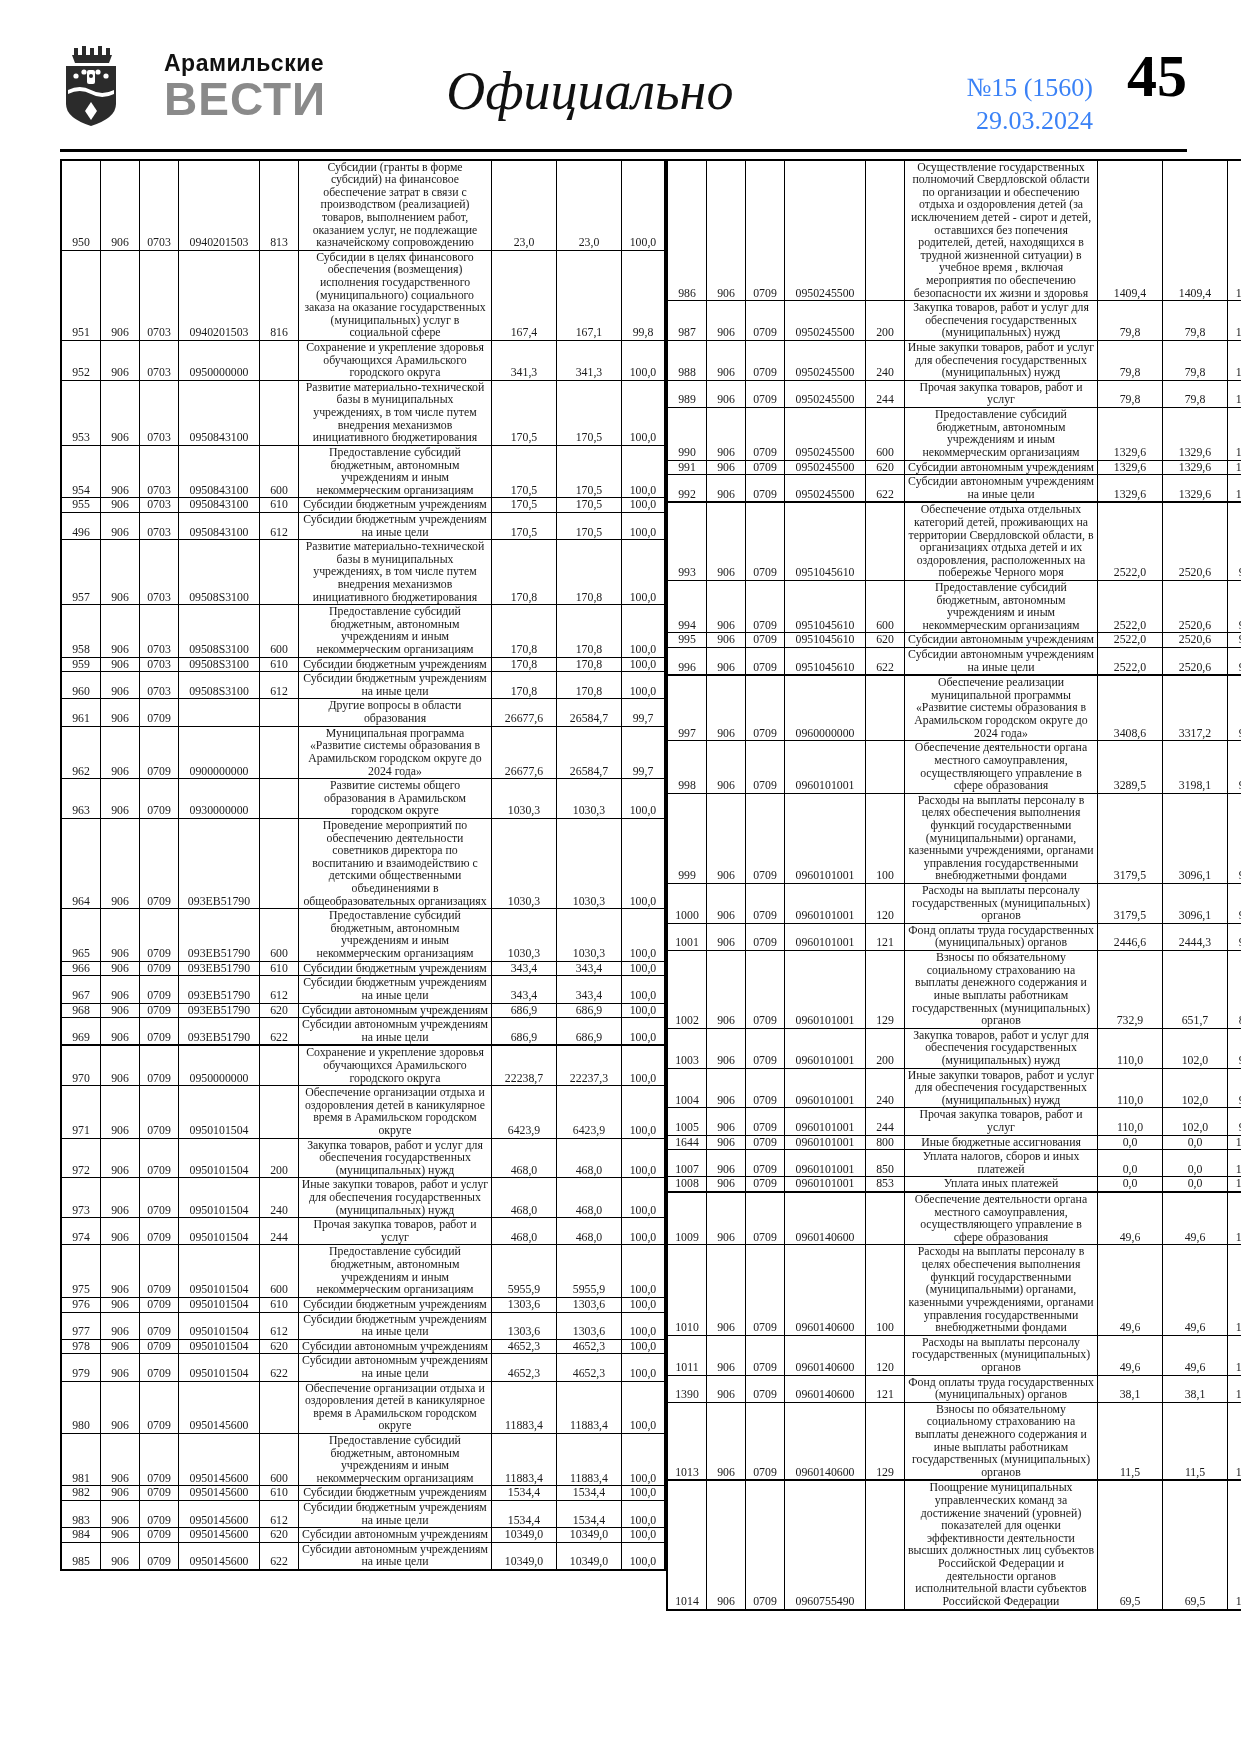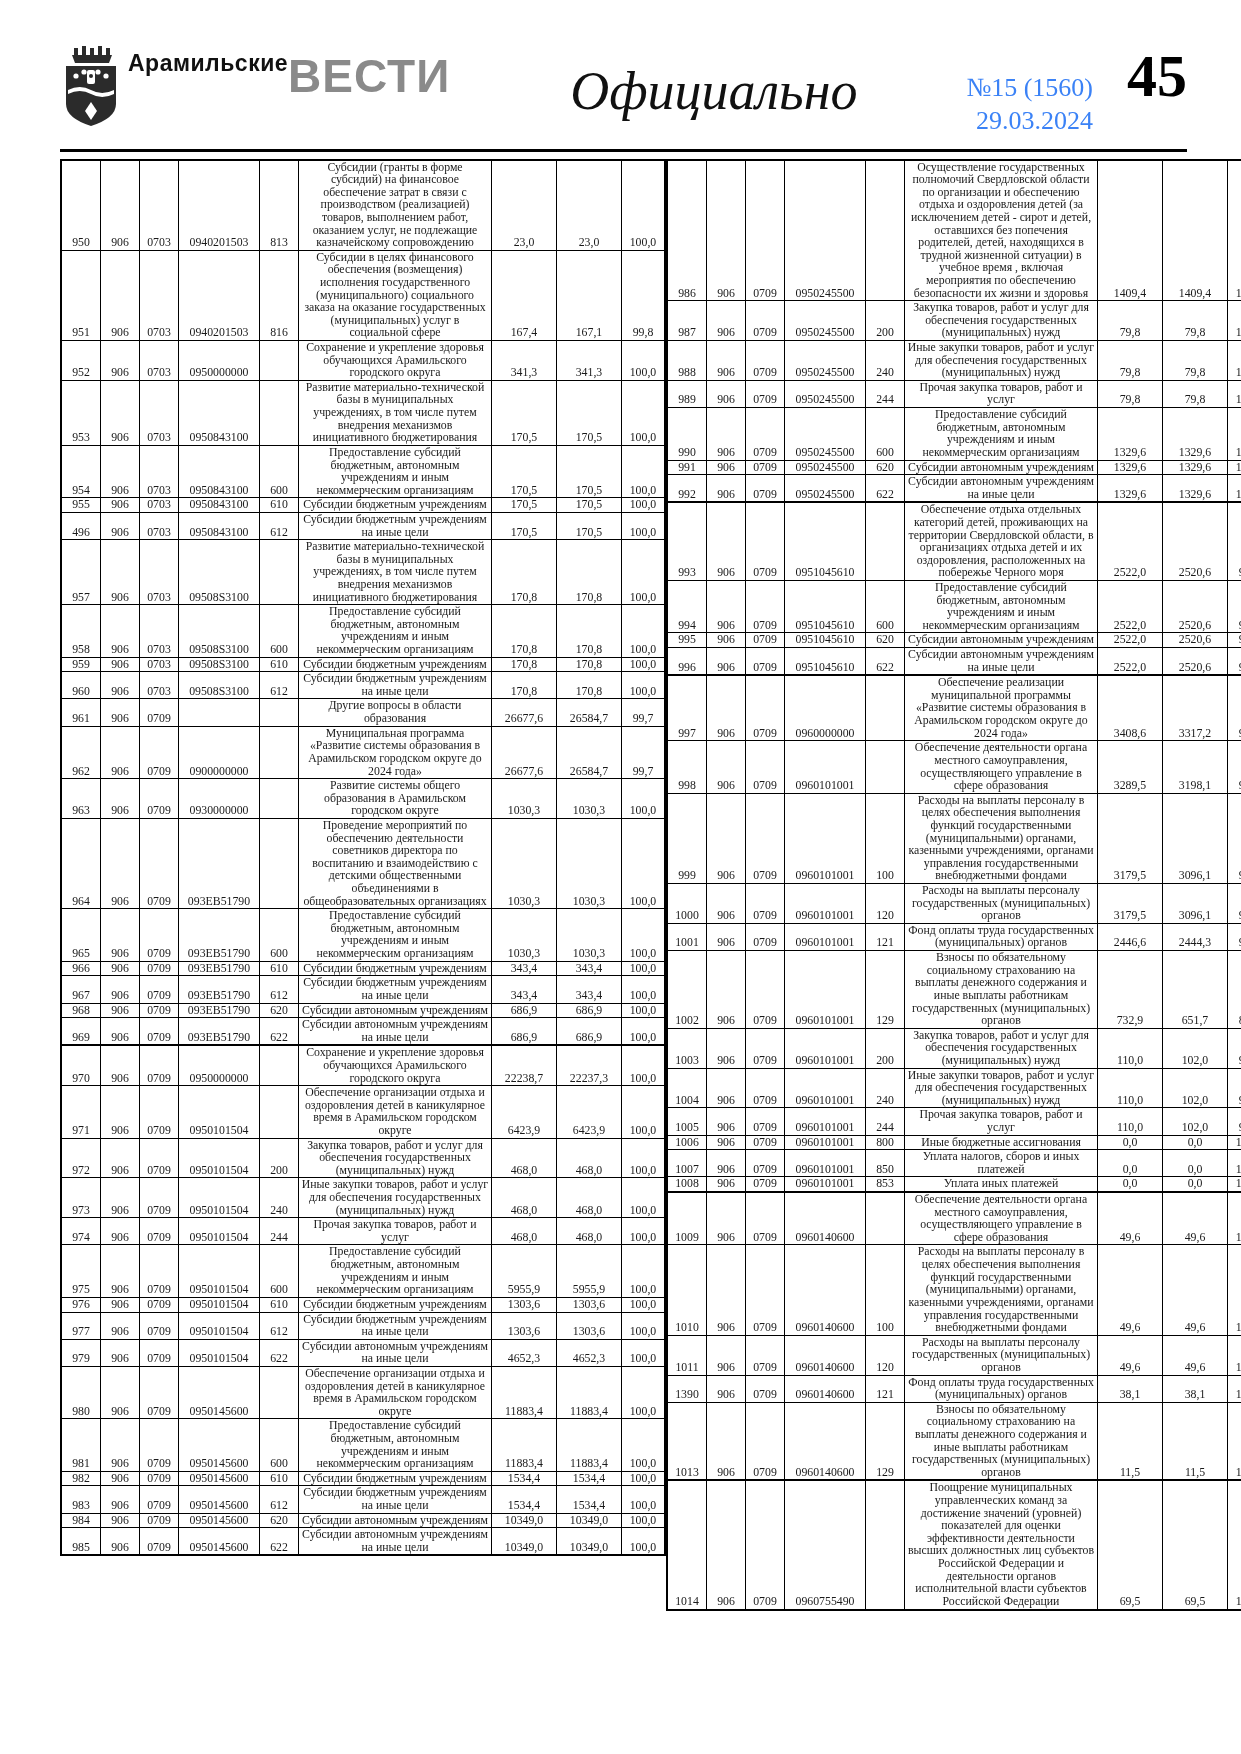--- a/index.html
+++ b/index.html
@@ -7,21 +7,21 @@
     width:1241px;height:1754px;
     font-family:"Liberation Serif","DejaVu Serif",serif;
     color:#1a1a1a;overflow:hidden;
   }
   .page{padding:46px 54px 0 60px;box-sizing:border-box;}
 
   
   .header{display:flex;align-items:flex-start;}
   .logo{display:flex;align-items:flex-start;gap:6px;}
   .logo svg{display:block;}
-  .brand{display:flex;flex-direction:row;line-height:1;margin-top:6px;}
+  .brand{display:flex;flex-direction:column;line-height:1;margin-top:6px;margin-left:36px;}
   .brand-top{
     font-family:"Liberation Sans","DejaVu Sans",sans-serif;
     font-weight:bold;font-size:23px;color:#111;letter-spacing:.5px;
   }
   .brand-bottom{
     font-family:Liberation Sans, sans-serif;
     font-weight:bold;font-size:46px;color:#8a8a8a;letter-spacing:1px;margin-top:1px;
   }
   .section-title{
     font-style:italic;font-size:54px;line-height:1;
@@ -413,20 +413,31 @@
             <td>906</td>
             <td>0709</td>
             <td>0950101504</td>
             <td>612</td>
             <td>Субсидии бюджетным учреждениям на иные цели</td>
             <td>1303,6</td>
             <td>1303,6</td>
             <td>100,0</td>
           </tr>
           <tr>
+            <td>978</td>
+            <td>906</td>
+            <td>0709</td>
+            <td>0950101504</td>
+            <td>620</td>
+            <td>Субсидии автономным учреждениям</td>
+            <td>4652,3</td>
+            <td>4652,3</td>
+            <td>100,0</td>
+          </tr>
+          <tr>
             <td>979</td>
             <td>906</td>
             <td>0709</td>
             <td>0950101504</td>
             <td>622</td>
             <td>Субсидии автономным учреждениям на иные цели</td>
             <td>4652,3</td>
             <td>4652,3</td>
             <td>100,0</td>
           </tr>
@@ -714,21 +725,21 @@
             <td>906</td>
             <td>0709</td>
             <td>0960101001</td>
             <td>244</td>
             <td>Прочая закупка товаров, работ и услуг</td>
             <td>110,0</td>
             <td>102,0</td>
             <td>92,7</td>
           </tr>
           <tr>
-            <td>1006</td>
+            <td>1644</td>
             <td>906</td>
             <td>0709</td>
             <td>0960101001</td>
             <td>800</td>
             <td>Иные бюджетные ассигнования</td>
             <td>0,0</td>
             <td>0,0</td>
             <td>100,0</td>
           </tr>
           <tr>

